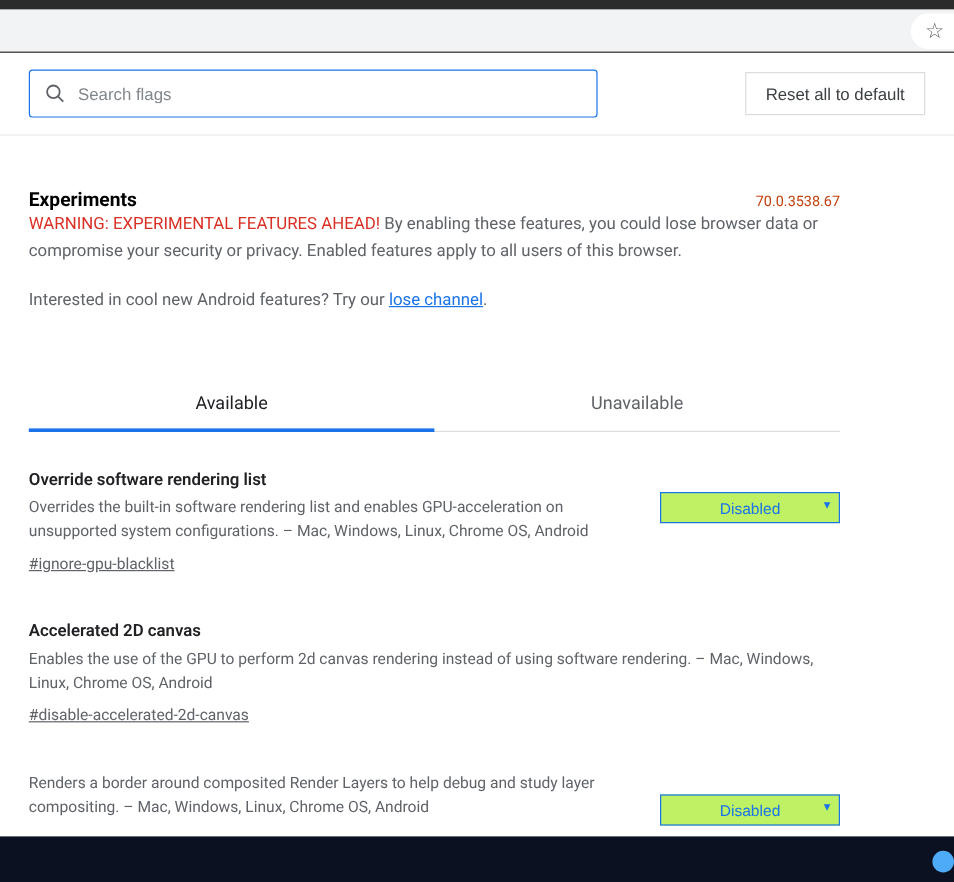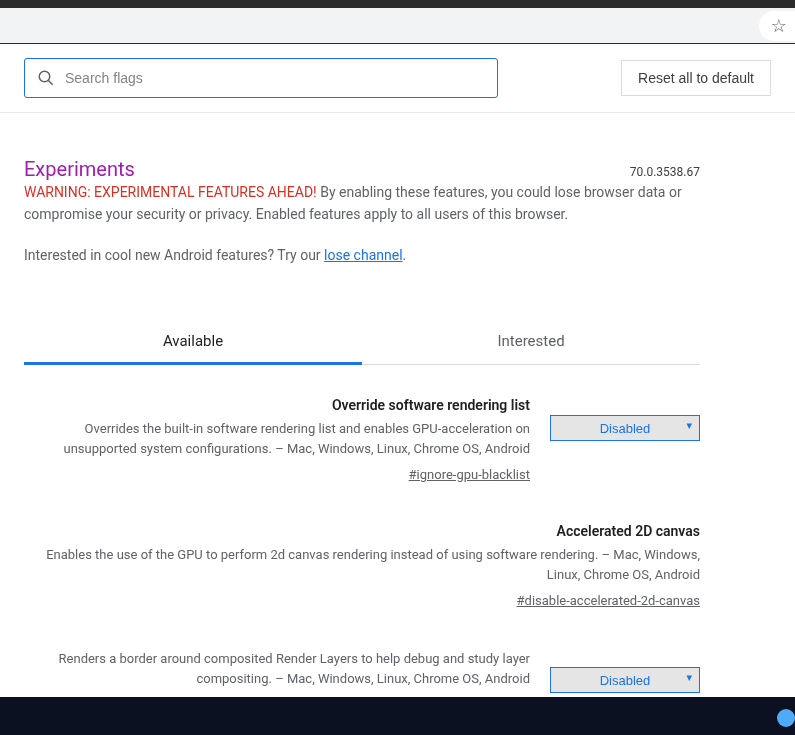--- a/index.html
+++ b/index.html
@@ -81,27 +81,27 @@
       padding: 0 24px;
       max-width: 724px;
     }
     .title-row {
       display: flex;
       justify-content: space-between;
       align-items: baseline;
       margin-top: 44px;
     }
     .page-title {
-      font-size: 20px;
-      font-weight: 400;
-      color: #a21caf;
+      font-size: 16px;
+      font-weight: 700;
+      color: #000000;
     }
     .version {
       font-size: 12px;
-      color: #404040;
+      color: #c2410c;
     }
     .warning-block {
       font-size: 14px;
       color: #5f6368;
       line-height: 1.6;
     }
     .warning-red {
       color: #d93025;
     }
     .interest-block {
@@ -141,21 +141,21 @@
       height: 3px;
       background: #1a73e8;
     }
     .flag-list { margin-top: 32px; }
     .flag-item {
       display: flex;
       justify-content: space-between;
       margin-bottom: 40px;
       gap: 20px;
     }
-    .flag-text { flex: 1; text-align: right; }
+    .flag-text { flex: 1; }
     .flag-title {
       font-size: 14px;
       font-weight: 600;
       color: #202124;
       margin-bottom: 6px;
     }
     .flag-desc {
       font-size: 13px;
       color: #5f6368;
       line-height: 1.5;
@@ -168,21 +168,21 @@
       cursor: pointer;
     }
     .flag-control {
       display: flex;
       align-items: flex-start;
       padding-top: 18px;
     }
     .flag-select {
       border: 1px solid #1a73e8;
       color: #1a73e8;
-      background: #e5e5e5;
+      background: #bef264;
       font-size: 13px;
       padding: 4px 8px;
       width: 150px;
       height: 26px;
       cursor: pointer;
       appearance: none;
       text-align: center;
       position: relative;
     }
     .select-wrap {
@@ -246,21 +246,21 @@
   <p class="warning-block">
     <span class="warning-red">WARNING: EXPERIMENTAL FEATURES AHEAD!</span><span> By enabling these features, you could lose browser data or compromise your security or privacy. Enabled features apply to all users of this browser.</span>
   </p>
 
   <p class="interest-block">
     <span>Interested in cool new Android features? Try our </span><a class="link">lose channel</a><span>.</span>
   </p>
 
   <div class="tabs">
     <div class="tab active">Available</div>
-    <div class="tab">Interested</div>
+    <div class="tab">Unavailable</div>
   </div>
 
   <div class="flag-list">
 
     <div class="flag-item">
       <div class="flag-text">
         <div class="flag-title">Override software rendering list</div>
         <div class="flag-desc">Overrides the built-in software rendering list and enables GPU-acceleration on unsupported system configurations. – Mac, Windows, Linux, Chrome OS, Android</div>
         <a class="flag-anchor">#ignore-gpu-blacklist</a>
       </div>

